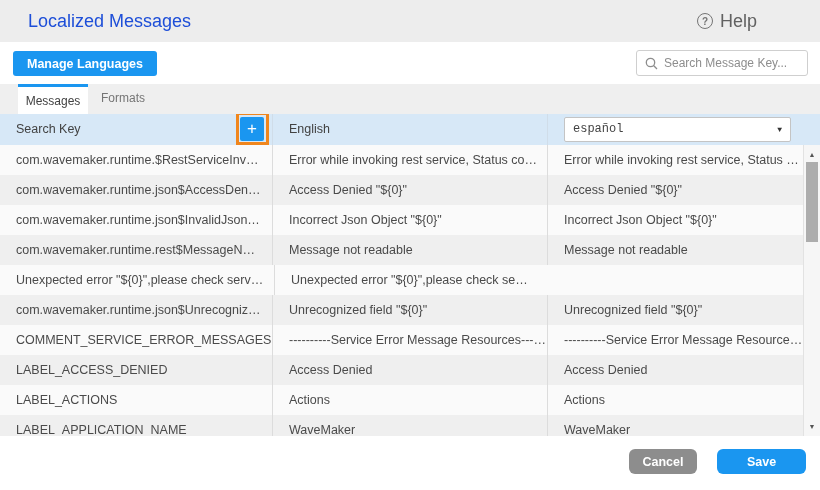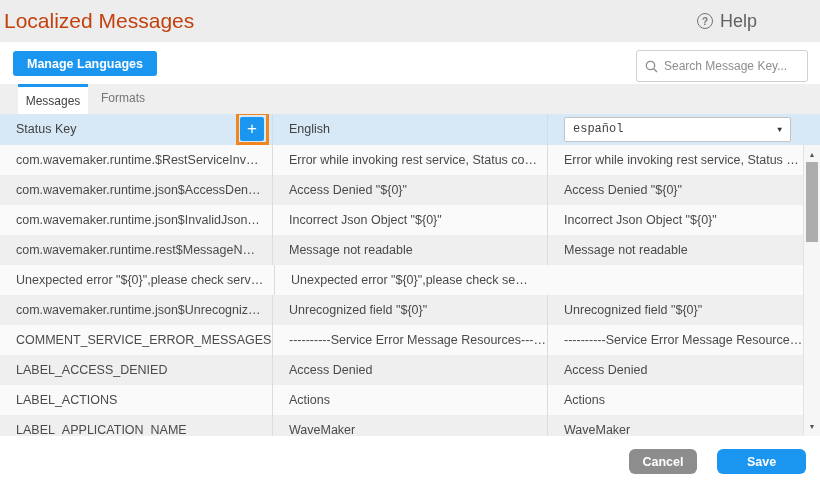--- a/index.html
+++ b/index.html
@@ -3,35 +3,35 @@
 <meta charset="utf-8">
 <style>
   * { margin:0; padding:0; box-sizing:border-box; }
   html,body { width:820px; height:490px; background:#ffffff;
     font-family:"Liberation Sans", sans-serif; overflow:hidden; }
   #app { position:relative; width:820px; height:490px; background:#fff; }
 
   
   .topbar { position:absolute; left:0; top:0; width:820px; height:42px;
     background:#ededed; }
-  .page-title { position:absolute; left:4px; top:0; line-height:42px;
-    font-size:21px; font-weight:500; color:#c2410c; }
+  .page-title { position:absolute; left:28px; top:0; line-height:42px;
+    font-size:18px; font-weight:500; color:#1d4ed8; }
   .help { position:absolute; right:63px; top:0; height:42px;
     display:flex; align-items:center; gap:7px; cursor:pointer; }
   .help-icon { display:inline-flex; width:16px; height:16px; border:1.4px solid #757575;
     border-radius:50%; color:#757575; font-size:10px; align-items:center;
     justify-content:center; font-weight:bold; }
   .help-label { font-size:18px; color:#616161; }
 
   
   .btn-manage { position:absolute; left:13px; top:51px; height:25px;
     background:#1a96f0; color:#fff; border:none; border-radius:3px;
     font-size:12.5px; font-weight:bold; padding:0 14px; cursor:pointer;
     font-family:"Liberation Sans", sans-serif; }
-  .searchbox { position:absolute; right:12px; top:50px; width:172px; height:32px;
+  .searchbox { position:absolute; right:12px; top:50px; width:172px; height:26px;
     border:1px solid #cfcfcf; border-radius:3px; background:#fff;
     display:flex; align-items:center; padding:0 8px; gap:6px; }
   .searchbox svg { flex:0 0 auto; }
   .searchbox input { border:none; outline:none; width:100%; font-size:12px;
     color:#444; background:transparent; font-family:"Liberation Sans", sans-serif; }
   .searchbox input::placeholder { color:#8d8d8d; }
 
   
   .tabstrip { position:absolute; left:0; top:84px; width:820px; height:30px;
     background:#efefef; }
@@ -114,21 +114,21 @@
   </div>
 
   <div class="tabstrip">
     <div class="tab active">Messages</div>
     <div class="tab inactive">Formats</div>
   </div>
 
   <div class="table">
     <div class="thead">
       <div class="th col1">
-        <span>Status Key</span>
+        <span>Search Key</span>
         <button class="add-btn">+</button>
         <span class="add-highlight"></span>
       </div>
       <div class="th col2">
         <span>English</span>
       </div>
       <div class="th col3">
         <div class="lang-select">
           <span>español</span>
           <span class="lang-arrow">▼</span>

